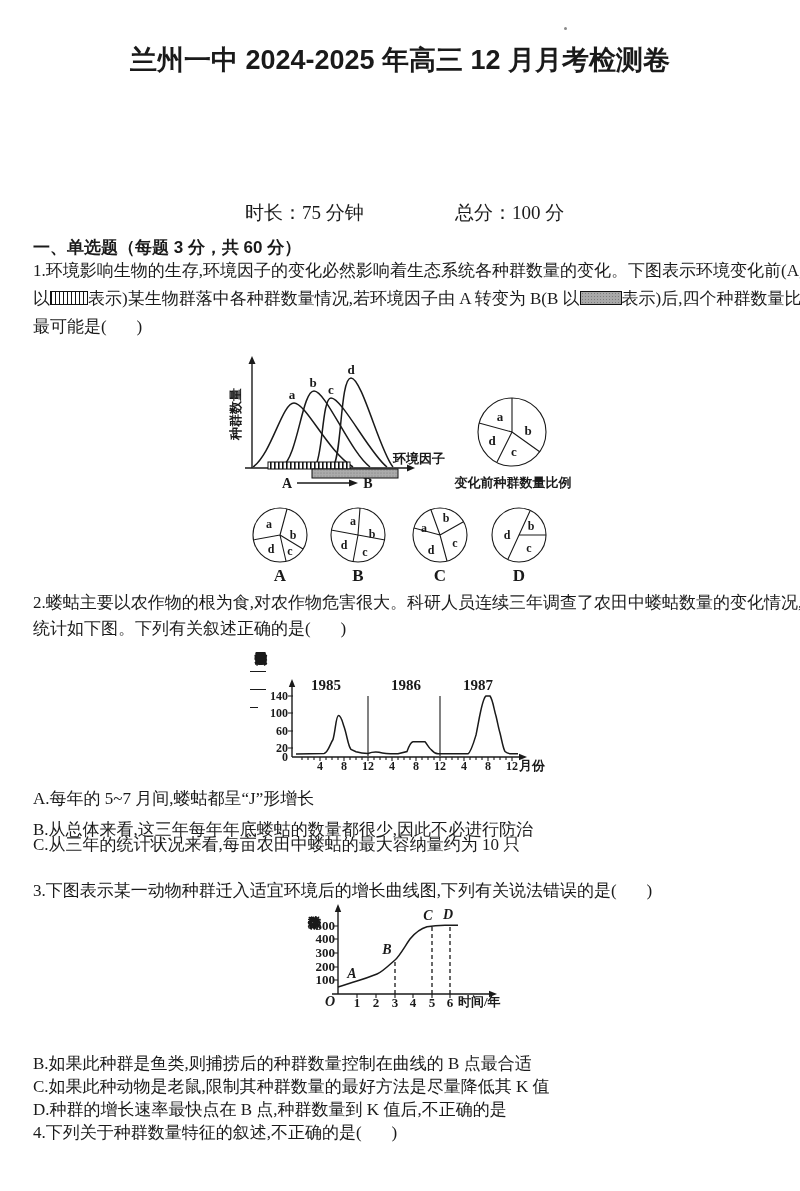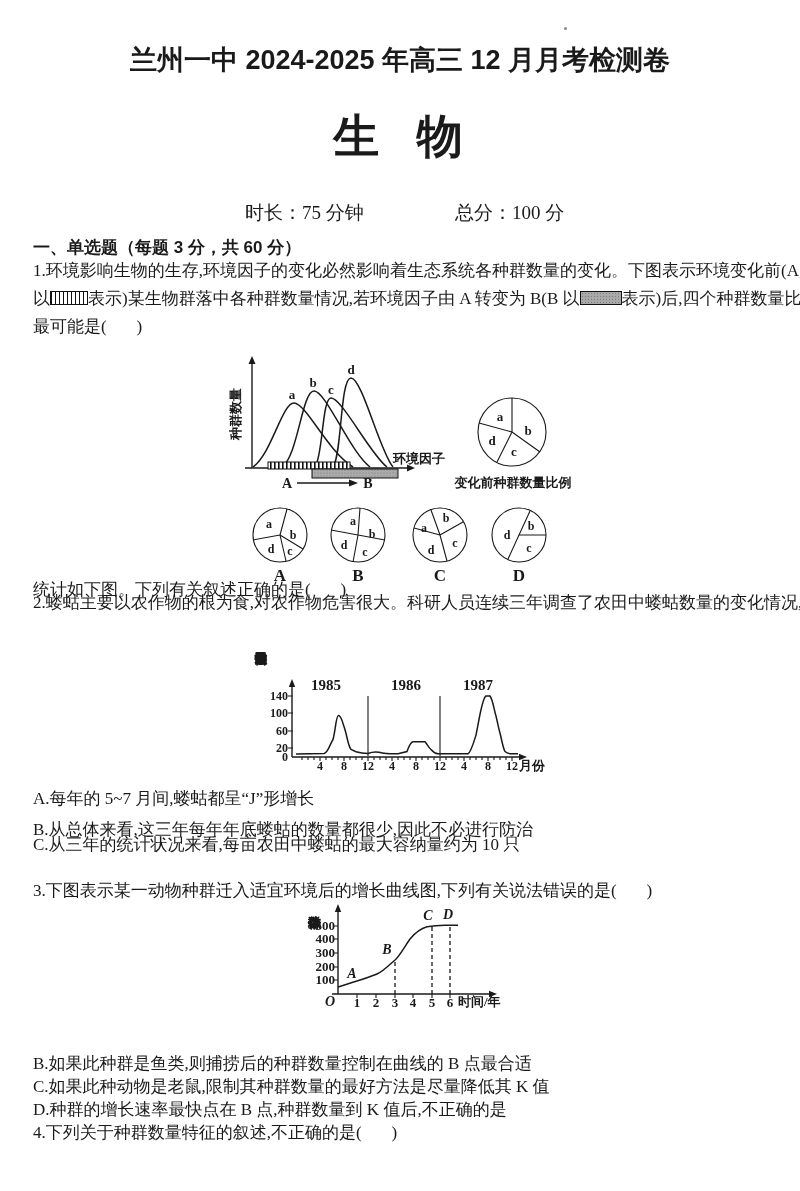--- a/index.html
+++ b/index.html
@@ -33,21 +33,20 @@
   .vlabel{position:absolute;writing-mode:vertical-rl;text-orientation:upright;
           font-weight:bold;white-space:pre;}
 </style>
 </head>
 <body>
 
 <div class="page">
   <span class="stray"></span>
 
   <div class="abs center title">兰州一中 2024-2025 年高三 12 月月考检测卷</div>
-  <div class="abs center subject">生  物</div>
   <span class="abs meta" style="left:245px;">时长：75 分钟</span>
   <span class="abs meta" style="left:455px;">总分：100 分</span>
   <div class="abs section-hdr">一、单选题（每题 3 分，共 60 分）</div>
 
   <div class="abs bline" style="top:259px;">1.环境影响生物的生存,环境因子的变化必然影响着生态系统各种群数量的变化。下图表示环境变化前(A,</div>
   <div class="abs bline" style="top:287px;"><span>以</span><span class="swatch swatch-hatch"></span><span>表示)某生物群落中各种群数量情况,若环境因子由 A 转变为 B(B 以</span><span class="swatch swatch-gray"></span><span>表示)后,四个种群数量比例</span></div>
   <div class="abs bline" style="top:315px;">最可能是(       )</div>
 
   <svg style="left:230px;top:352px;" width="345" height="152" viewBox="0 0 345 152">
     <defs>
@@ -121,23 +120,23 @@
 
     <circle class="thin" cx="279" cy="33" r="27"></circle>
     <path class="thin" d="M290,9 L268,57 M279,33 L306,33"></path>
     <text class="lab12b" x="291" y="28" text-anchor="middle">b</text>
     <text class="lab12b" x="289" y="50" text-anchor="middle">c</text>
     <text class="lab12b" x="267" y="37" text-anchor="middle">d</text>
     <text class="pieLetter" x="279" y="79" text-anchor="middle">D</text>
   </svg>
 
   <div class="abs bline" style="top:591px;">2.蝼蛄主要以农作物的根为食,对农作物危害很大。科研人员连续三年调查了农田中蝼蛄数量的变化情况,</div>
-  <div class="abs bline" style="top:578px;">统计如下图。下列有关叙述正确的是(       )</div>
-
-  <div class="abs" style="left:250px;top:638px;width:310px;height:135px;">
+  <div class="abs bline" style="top:617px;">统计如下图。下列有关叙述正确的是(       )</div>
+
+  <div class="abs" style="left:250px;top:638px;width:310px;height:135px;text-decoration:underline;">
     <div class="vlabel" style="left:2px;top:4px;height:128px;font-size:12.5px;">每亩农田中蝼蛄的数量</div>
     <svg style="left:0;top:0;" width="310" height="135" viewBox="0 0 310 135">
       <line class="ax" x1="42" y1="45" x2="42" y2="119"></line>
       <path class="ah" d="M42,41 L38.8,49 L45.2,49 Z"></path>
       <line class="ax" x1="42" y1="119" x2="272" y2="119"></line>
       <path class="ah" d="M277,119 L269,115.8 L269,122.2 Z"></path>
       <path class="thin" d="M38,58 h5 M38,75 h5 M38,93 h5 M38,110 h5"></path>
       <text class="lab12b" x="38" y="62" text-anchor="end">140</text>
       <text class="lab12b" x="38" y="79" text-anchor="end">100</text>
       <text class="lab12b" x="38" y="97" text-anchor="end">60</text>

